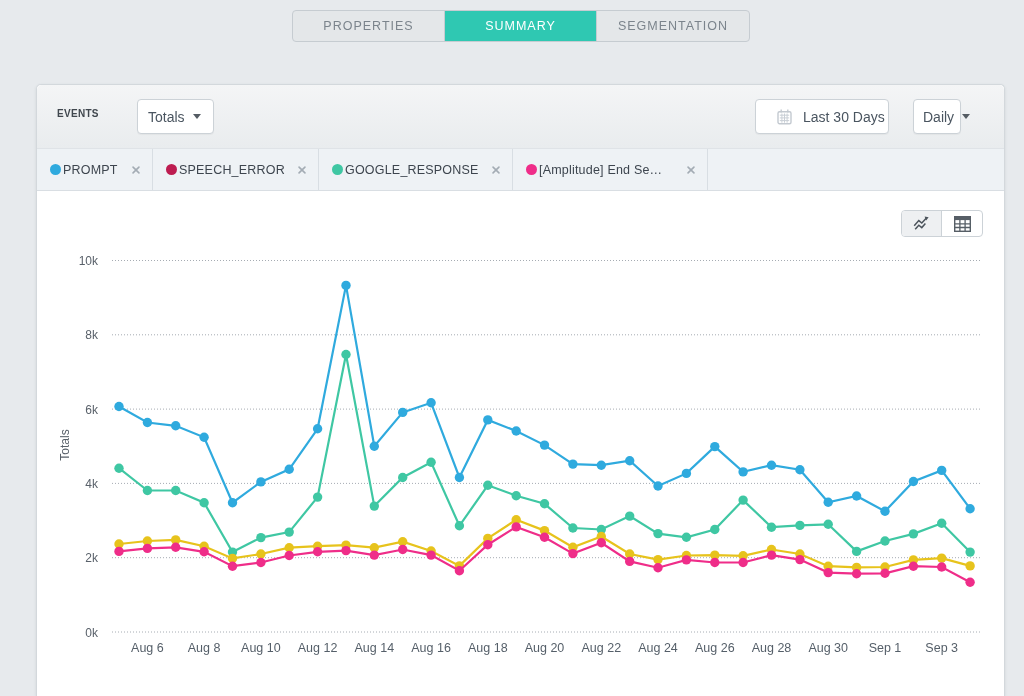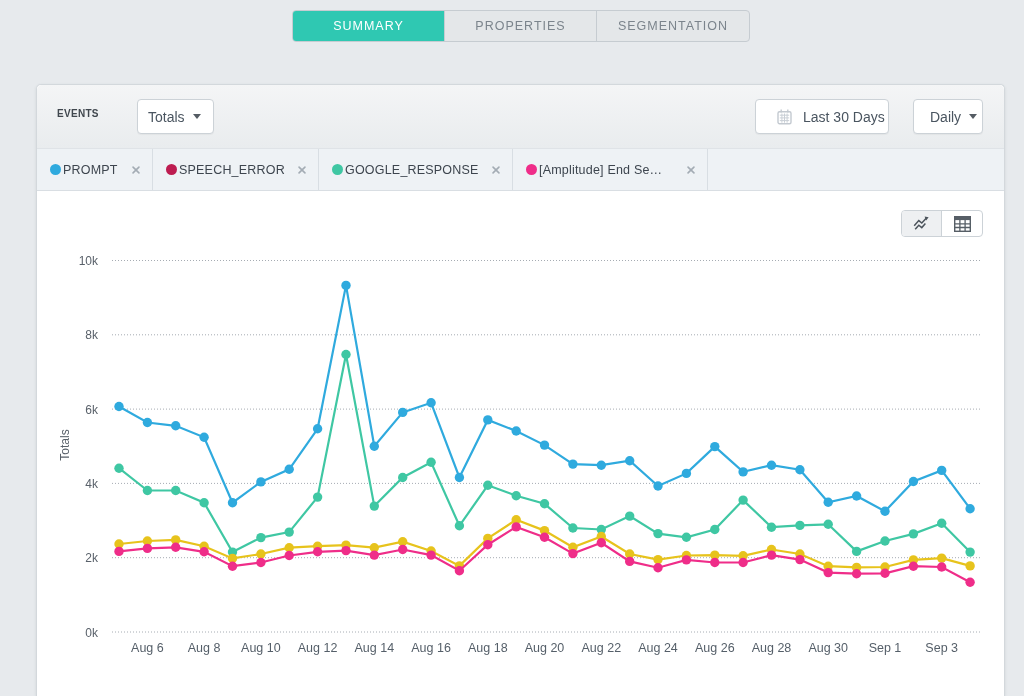--- a/index.html
+++ b/index.html
@@ -17,22 +17,22 @@
 .dot{width:11px;height:11px;border-radius:50%;flex:none}
 .clab{font-size:12.5px;color:#3d454e;margin-left:2px;letter-spacing:.2px;white-space:nowrap}
 .xx{margin-left:auto;margin-right:12px;flex:none}
 .toggle{position:absolute;left:901px;top:210px;display:flex;border:1px solid #ccd2d7;border-radius:4px;overflow:hidden;height:27px;box-sizing:border-box;background:#fff;z-index:5}
 .tbtn{width:40px;box-sizing:border-box;display:flex;align-items:center;justify-content:center}
 .tbtn.first{border-right:1px solid #ccd2d7;background:#eef0f2}
 #chart{position:absolute;left:0;top:0;z-index:2}
 </style></head>
 <body>
 <div class="tabs">
+    <div class="tab">PROPERTIES</div>
     <div class="tab active">SUMMARY</div>
-    <div class="tab">PROPERTIES</div>
     <div class="tab">SEGMENTATION</div>
   </div>
 <div class="panel">
  <div class="phead">
   <span class="events">EVENTS</span>
   <div class="btn" style="left:100px;top:14px;width:77px;height:35px;padding-left:10px">Totals<span class="caret"></span></div>
   <div class="btn" style="left:718px;top:14px;width:134px;height:35px;padding-left:21px"><svg width="15" height="16" viewBox="0 0 15 16" style="margin-right:11px;vertical-align:-3px">
           <g fill="none" stroke="#c3c9d0" stroke-width="1.4">
             <rect x="1" y="2.7" width="13" height="12" rx="1.5"></rect>
             <line x1="4.2" y1="0.6" x2="4.2" y2="3.5"></line>
@@ -40,21 +40,21 @@
           </g>
           <g stroke="#c9cfd6" stroke-width="1">
             <line x1="2.8" y1="6.2" x2="12.2" y2="6.2"></line>
             <line x1="2.8" y1="8.9" x2="12.2" y2="8.9"></line>
             <line x1="2.8" y1="11.6" x2="12.2" y2="11.6"></line>
             <line x1="4.9" y1="4.5" x2="4.9" y2="13.7"></line>
             <line x1="7.5" y1="4.5" x2="7.5" y2="13.7"></line>
             <line x1="10.1" y1="4.5" x2="10.1" y2="13.7"></line>
           </g>
         </svg>Last 30 Days</div>
-  <div class="btn" style="left:876px;top:14px;width:70px;height:35px;padding-left:16px">Daily<span class="caret"></span></div>
+  <div class="btn" style="left:876px;top:14px;width:48px;height:35px;padding-left:9px">Daily<span class="caret"></span></div>
  </div>
  <div class="chiprow">
 <div class="chip" style="width:116px">
         <span class="dot" style="background:#2faade"></span>
         <span class="clab">PROMPT</span>
         <svg class="xx" width="8" height="8" viewBox="0 0 9 9">
           <g stroke="#a3acb4" stroke-width="1.8" stroke-linecap="round">
             <line x1="1.2" y1="1.2" x2="7.8" y2="7.8"></line>
             <line x1="7.8" y1="1.2" x2="1.2" y2="7.8"></line>
           </g>

